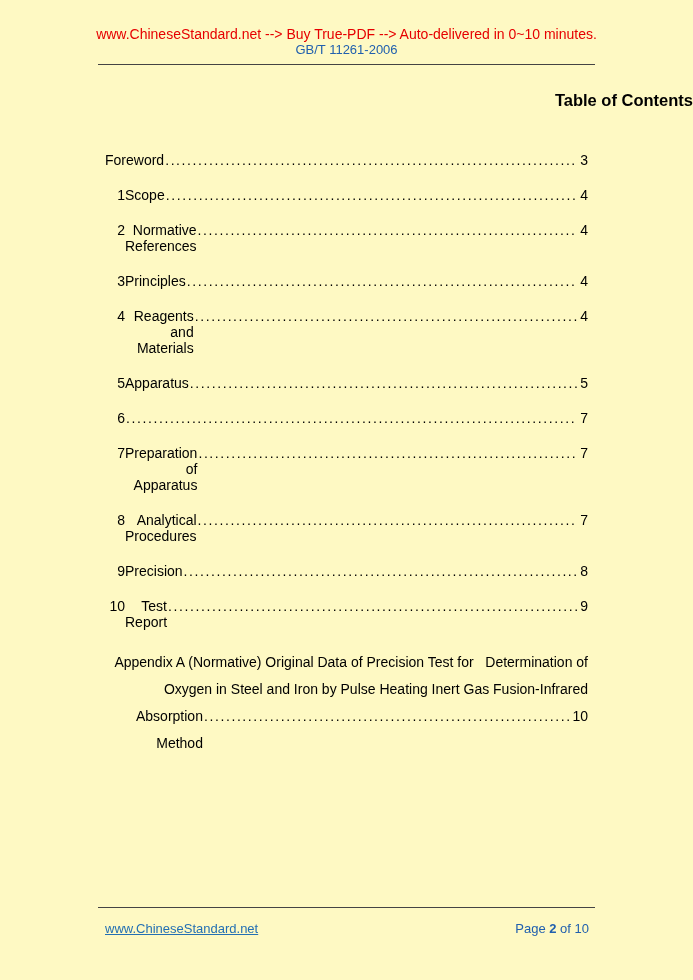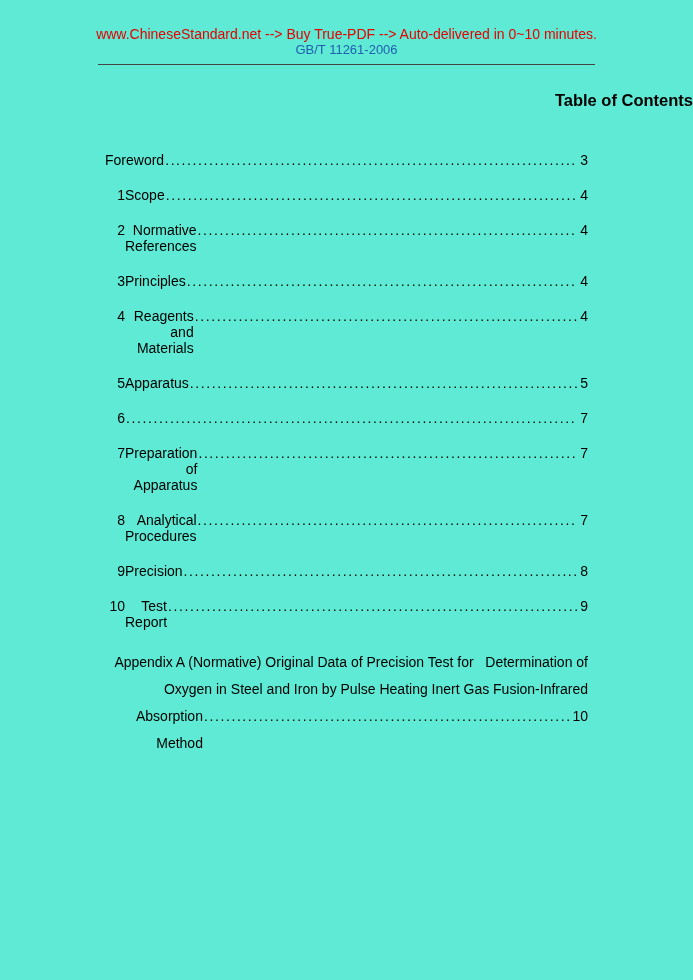--- a/index.html
+++ b/index.html
@@ -4,21 +4,21 @@
 <style>
   html, body { margin: 0; padding: 0; }
   body {
     width: 693px; height: 980px;
     background: #ffffff;
     font-family: "Liberation Sans", "DejaVu Sans", sans-serif;
     color: #000000;
     position: relative;
     overflow: hidden;
   }
-  .page { position: absolute; inset: 0; background: #5eead4; }
+  .page { position: absolute; inset: 0; background: #fef9c3; }
 
   .header { padding-top: 26px; text-align: center; }
   .promo { color: #e60000; font-size: 14px; }
   .std-num { color: #2160ae; font-size: 13px; margin-top: 0; }
   .top-rule { width: 497px; margin: 7px auto 0; border-top: 1px solid #444; }
 
   .toc-title { text-align: right; font-size: 16.5px; font-weight: bold; margin-top: 26px; padding-left: 16px; }
 
   .toc { margin: 42px auto 0; width: 483px; font-size: 14px; text-align: right; }
   .toc-row { display: flex; align-items: baseline; line-height: 16px; margin-bottom: 19px; }
@@ -140,14 +140,21 @@
       <div class="app-line2">Oxygen in Steel and Iron by Pulse Heating Inert Gas Fusion-Infrared</div>
       <div class="app-row">
         <span>Absorption Method</span>
         <span class="leader"></span>
         <span class="toc-page">10</span>
       </div>
     </div>
 
   </div>
 
+  <div class="footer">
+    <div class="footer-rule"></div>
+    <div class="footer-row">
+      <a href="#" class="footer-link">www.ChineseStandard.net</a>
+      <span class="footer-page"><span>Page </span><span class="pg-num">2</span><span> of 10</span></span>
+    </div>
+  </div>
 
 </div>
 
 </body></html>

